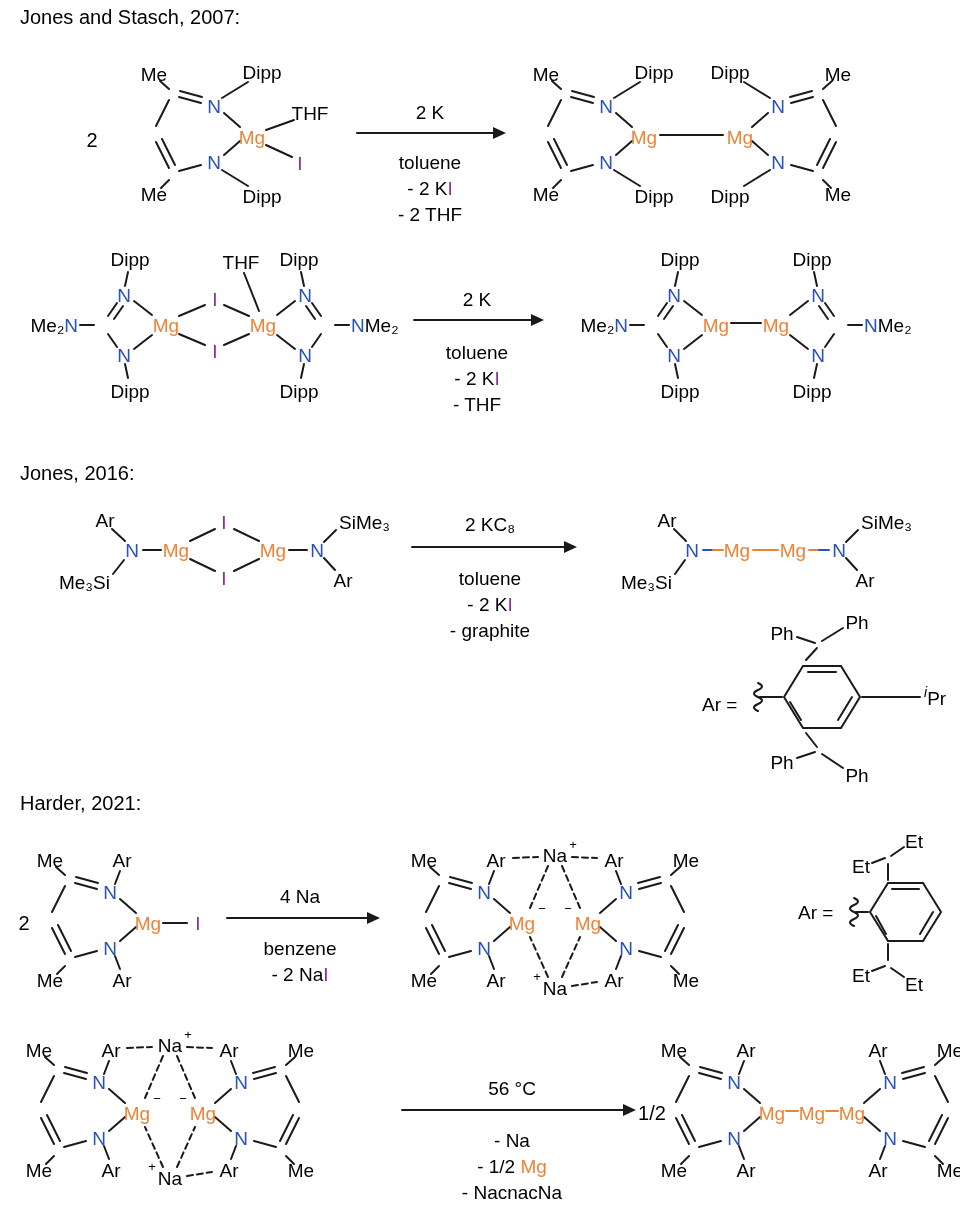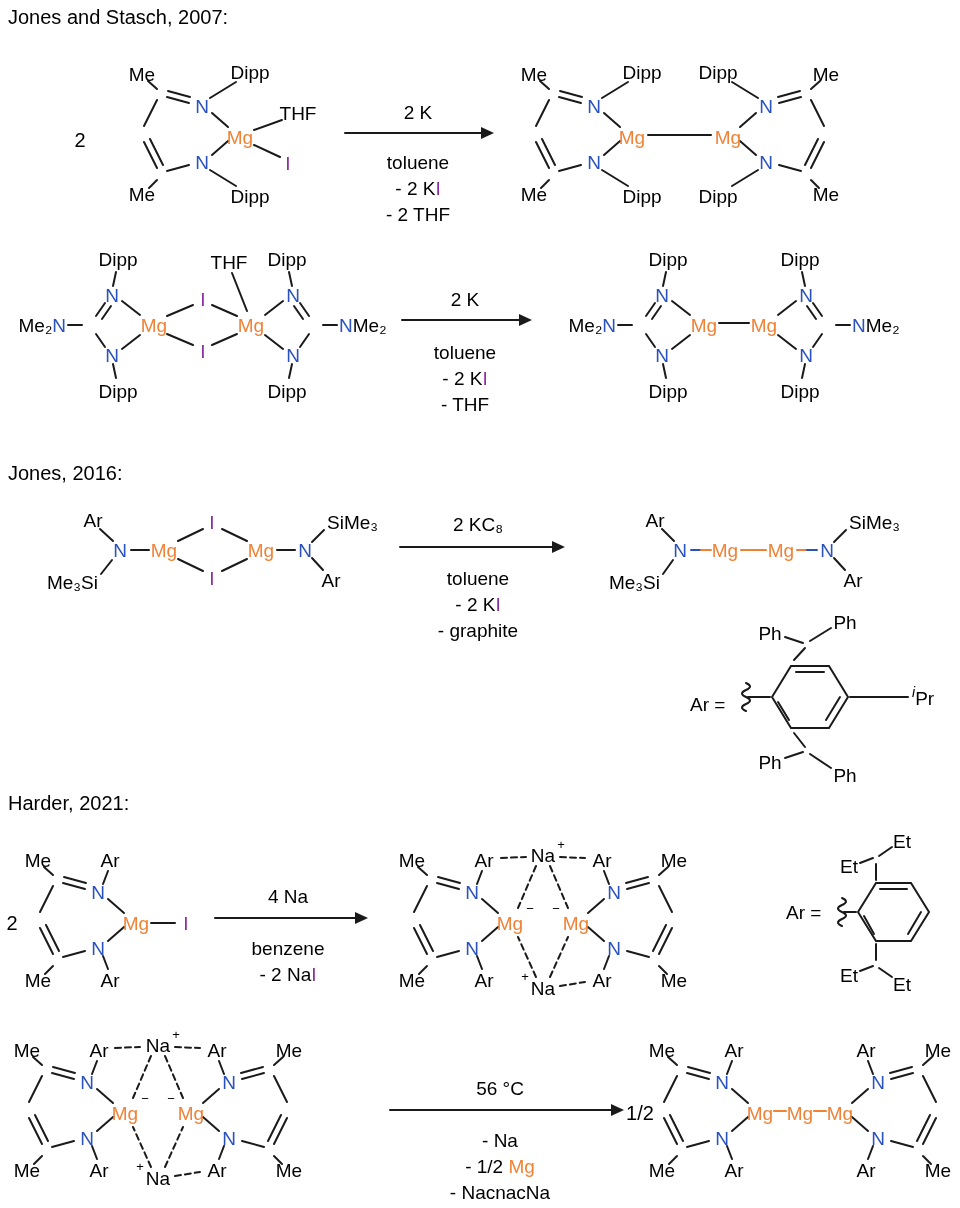--- a/index.html
+++ b/index.html
@@ -1,17 +1,17 @@
 <!DOCTYPE html>
 <html style="--n: #2a52be; --mg: #f08236; --i: #8b2fa0; --bond: #1a1a1a;"><head>
 <meta charset="utf-8">
 <style>
   * { margin:0; padding:0; box-sizing:border-box; }
   html,body { background:#fff; }
-  .page { width:960px; height:1208px; position:relative; background:#fff; overflow:hidden; }
+  .page { width:960px; height:1208px; position:relative; background:#fff; overflow:hidden;padding-left:12px; }
   svg { display:block; }
   svg text {
     font-family:"Liberation Sans","DejaVu Sans",sans-serif;
     font-size:19px; fill:#000; dominant-baseline:central;
   }
   text.title { font-size:20px; }
   text.coef  { font-size:20px; }
   text.cond  { font-size:19px; }
   text.sup   { font-size:13px; }
   .n  { fill:var(--n,#2a52be); }

